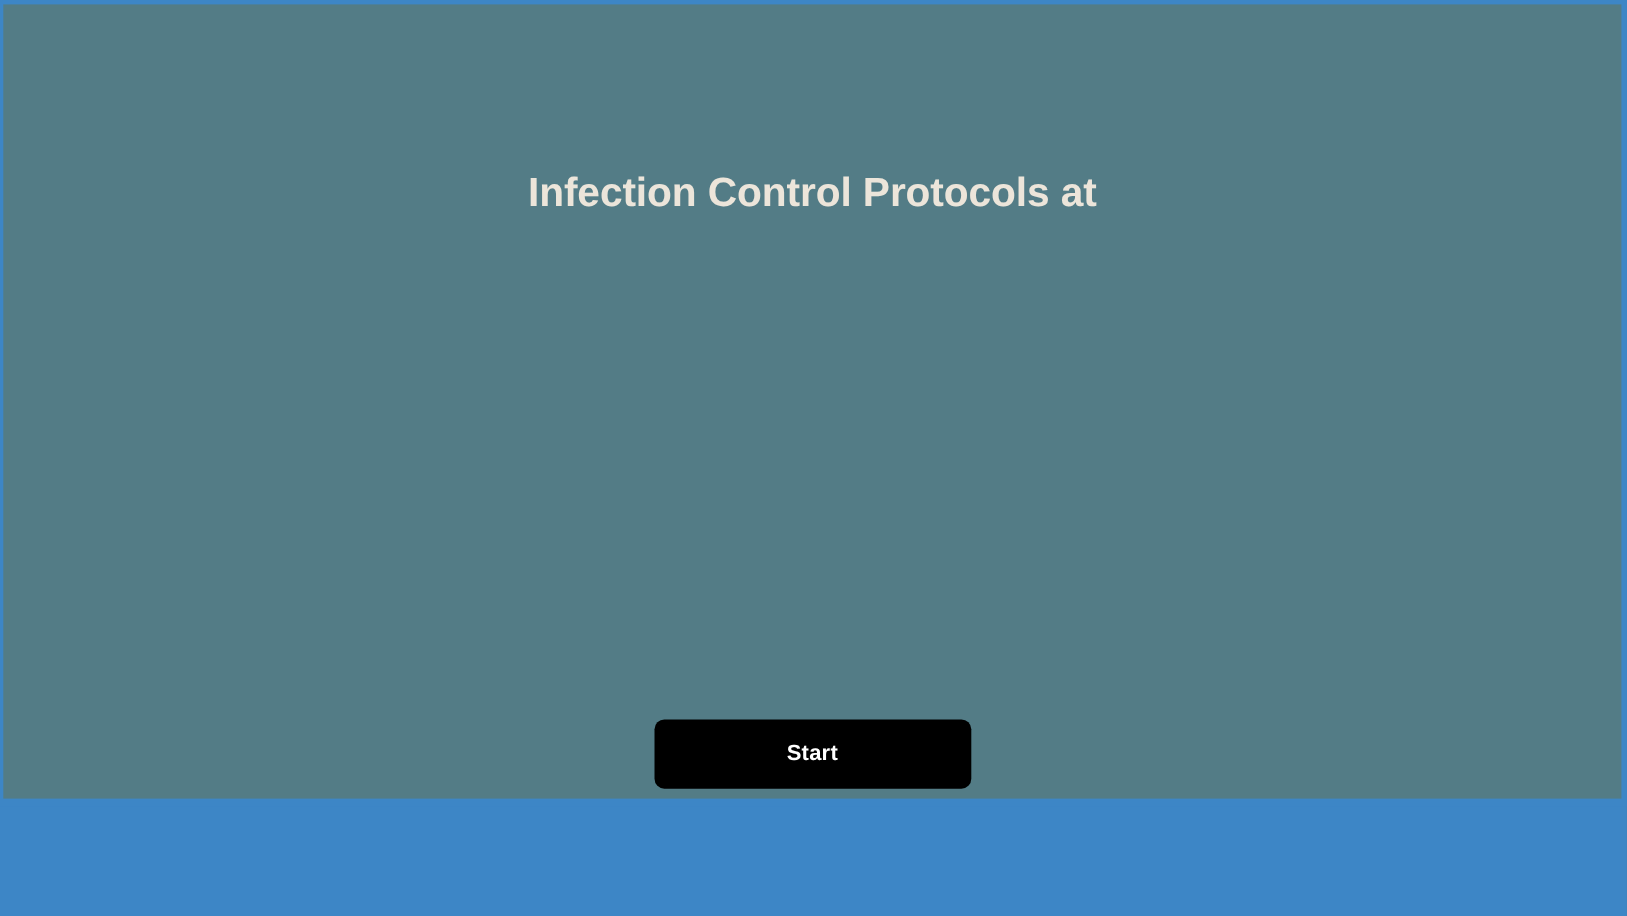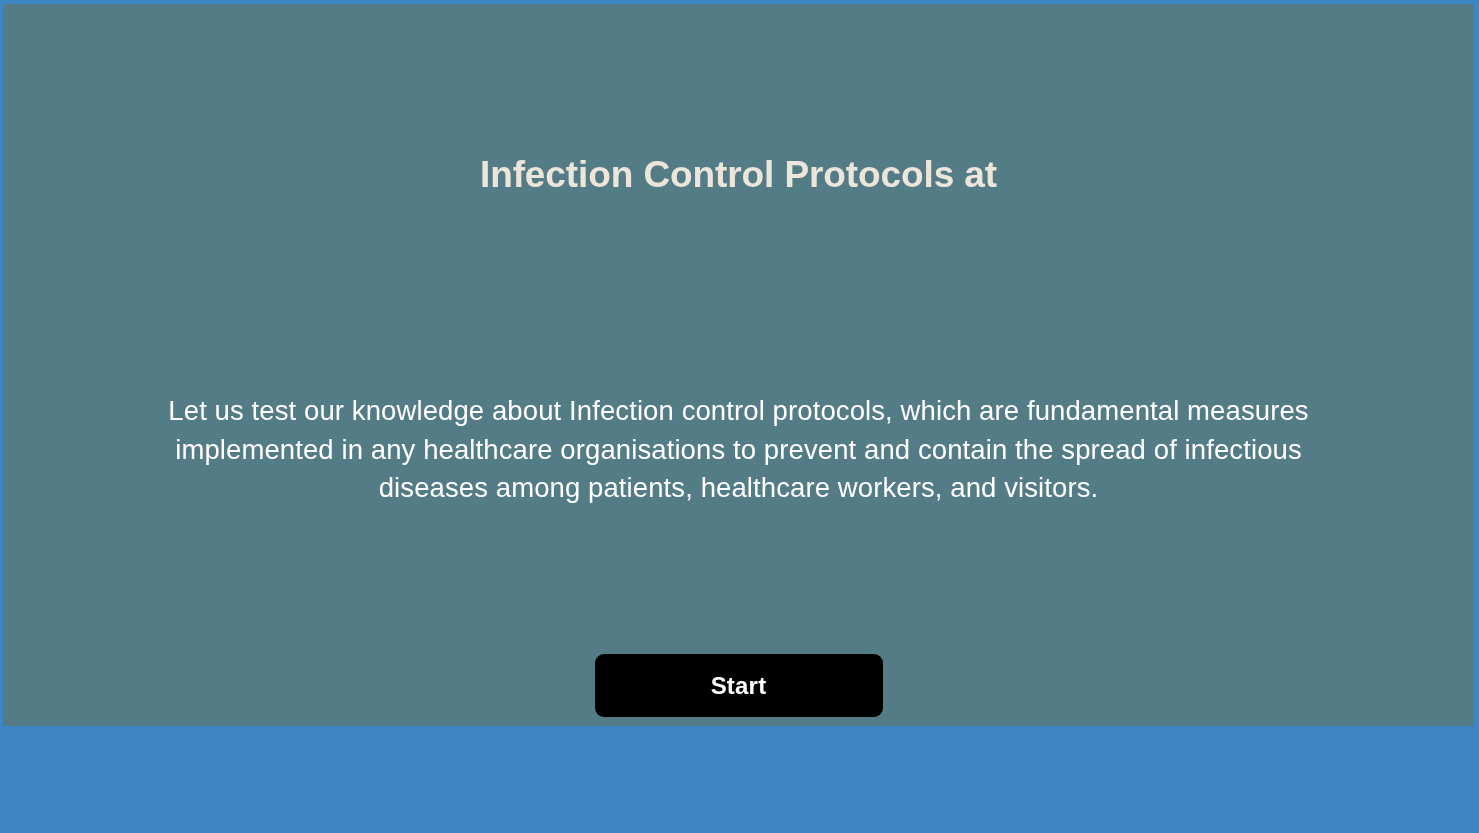--- a/index.html
+++ b/index.html
@@ -92,42 +92,41 @@
     justify-content: center;
   }
   .start-button {
     width: 288px;
     height: 63px;
     background: #000000;
     color: #ffffff;
     border: none;
     border-radius: 9px;
     font-family: "Liberation Sans", sans-serif;
-    font-size: 24px;
+    font-size: 20px;
     font-weight: 700;
     letter-spacing: 0.2px;
     cursor: pointer;
     display: flex;
     align-items: center;
     justify-content: center;
     padding: 0;
   }
 </style>
 </head>
 <body>
 
 <div class="app-frame">
   <div class="slide">
     <div class="slide-inner">
 
       <h1 class="quiz-title">
         <span class="title-line">Infection Control Protocols at</span>
       </h1>
 
-      <p class="quiz-description">Let us test our knowledge about Infection control protocols, which are fundamental measures implemented in any healthcare organisations to prevent and contain the spread of infectious diseases among patients, healthcare workers, and visitors.</p>
 
       <div class="start-button-wrap">
         <button class="start-button" type="button">Start</button>
       </div>
 
     </div>
   </div>
 </div>
 
 </body></html>

